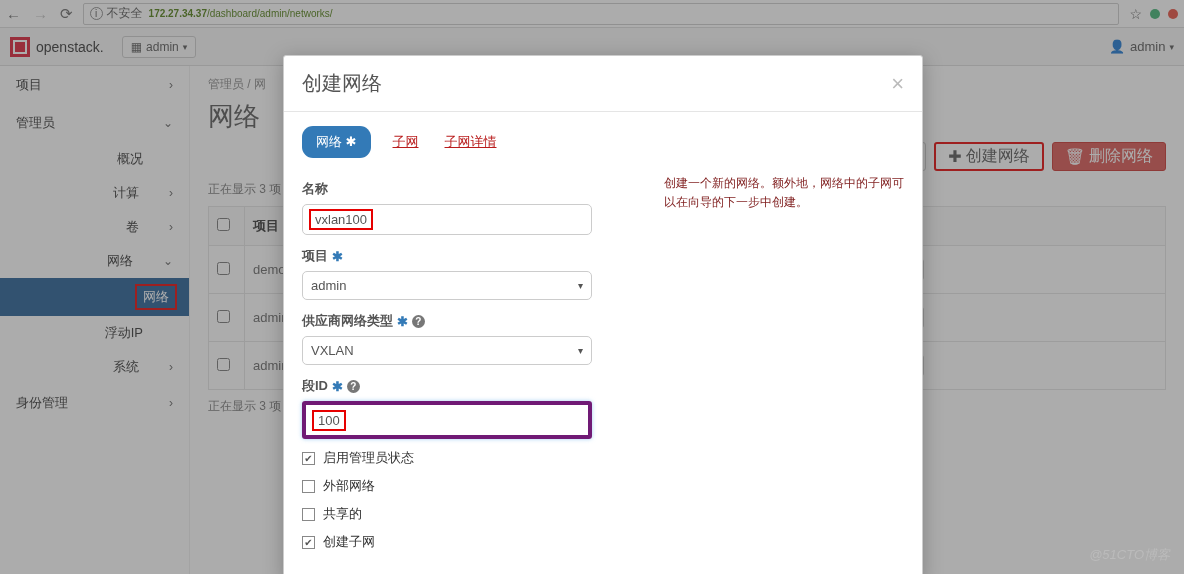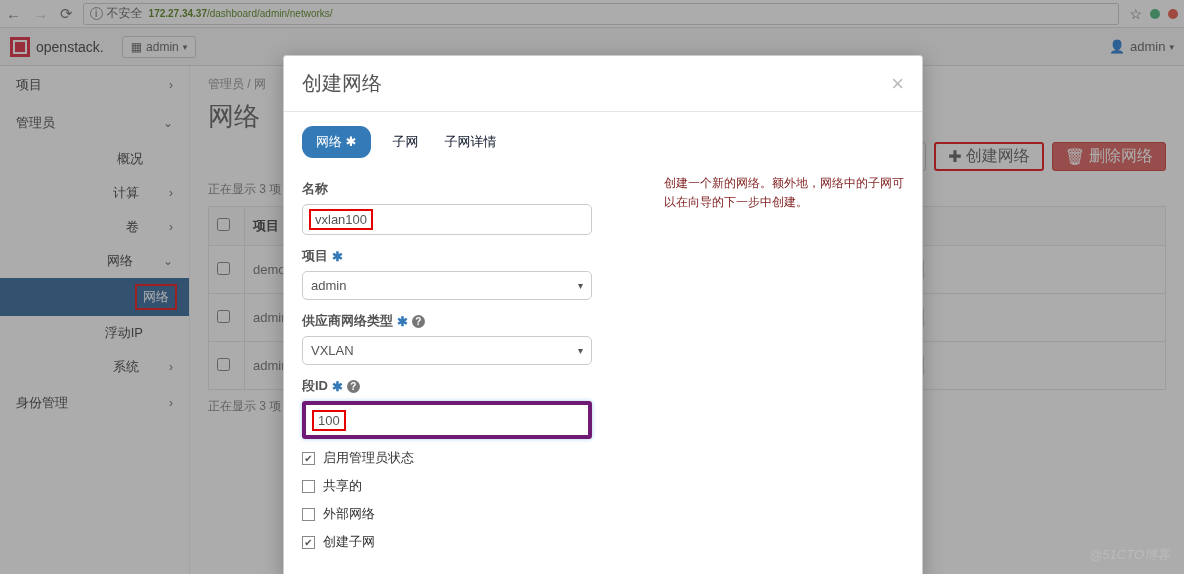--- a/index.html
+++ b/index.html
@@ -45,21 +45,21 @@
     .showing { font-size:12px; color:#777; margin:8px 0; }
 
     
     .overlay { position:absolute; inset:0; background:rgba(70,70,70,0.45); }
     .modal { position:absolute; top:55px; left:283px; width:640px; background:#fff; border:1px solid #ccc; border-radius:3px; box-shadow:0 4px 20px rgba(0,0,0,0.25); }
     .modal-h { padding:14px 18px; border-bottom:1px solid #e5e5e5; display:flex; align-items:center; }
     .modal-h h3 { font-size:20px; color:#555; flex:1; font-weight:500; }
     .modal-h .close { font-size:22px; color:#bbb; cursor:pointer; }
     .modal-tabs { padding:14px 18px 0 18px; display:flex; gap:18px; align-items:center; font-size:13px; }
     .tab-pill { background:#337ab7; color:#fff; padding:7px 14px; border-radius:11px; }
-    .tab-link { color:#0f172a; padding:7px 4px; }
+    .tab-link { color:#b91c1c; padding:7px 4px;text-decoration:underline; }
     .modal-body { display:flex; padding:10px 18px 18px 18px; gap:46px; }
     .form-col { flex:1; }
     .help-col { width:240px; font-size:12px; color:#7f1d1d; line-height:1.6; padding-top:6px; }
     .form-label { font-size:13px; font-weight:bold; color:#555; margin:12px 0 6px 0; display:flex; align-items:center; gap:4px; }
     .req { color:#337ab7; font-size:13px; }
     .help-ico { width:13px; height:13px; border-radius:50%; background:#777; color:#fff; font-size:10px; display:inline-flex; align-items:center; justify-content:center; }
     .form-input, .form-select { width:290px; border:1px solid #ccc; border-radius:5px; padding:6px 8px; font-size:13px; color:#555; }
     .form-select { display:flex; justify-content:space-between; align-items:center; }
     .input-hl { border:2px solid #e60000; padding:1px 4px; display:inline-block; margin:-2px; font-size:13px; color:#555; }
     .seg-wrap { width:290px; border:4px solid #701a75; border-radius:3px; padding:6px 8px; box-shadow:0 0 4px rgba(102,175,233,.6); }
@@ -243,25 +243,25 @@
           <span class="help-ico">?</span>
         </div>
       <div class="seg-wrap"><span class="input-hl">100</span></div>
 
       <div class="chk">
           <span class="box">✔</span>
           <span>启用管理员状态</span>
         </div>
       <div class="chk">
           <span class="box"></span>
+          <span>外部网络</span>
+        </div>
+      <div class="chk">
+          <span class="box"></span>
           <span>共享的</span>
-        </div>
-      <div class="chk">
-          <span class="box"></span>
-          <span>外部网络</span>
         </div>
       <div class="chk">
           <span class="box">✔</span>
           <span>创建子网</span>
         </div>
     </div>
     <div class="help-col">创建一个新的网络。额外地，网络中的子网可以在向导的下一步中创建。</div>
   </div>
 </div>
 

